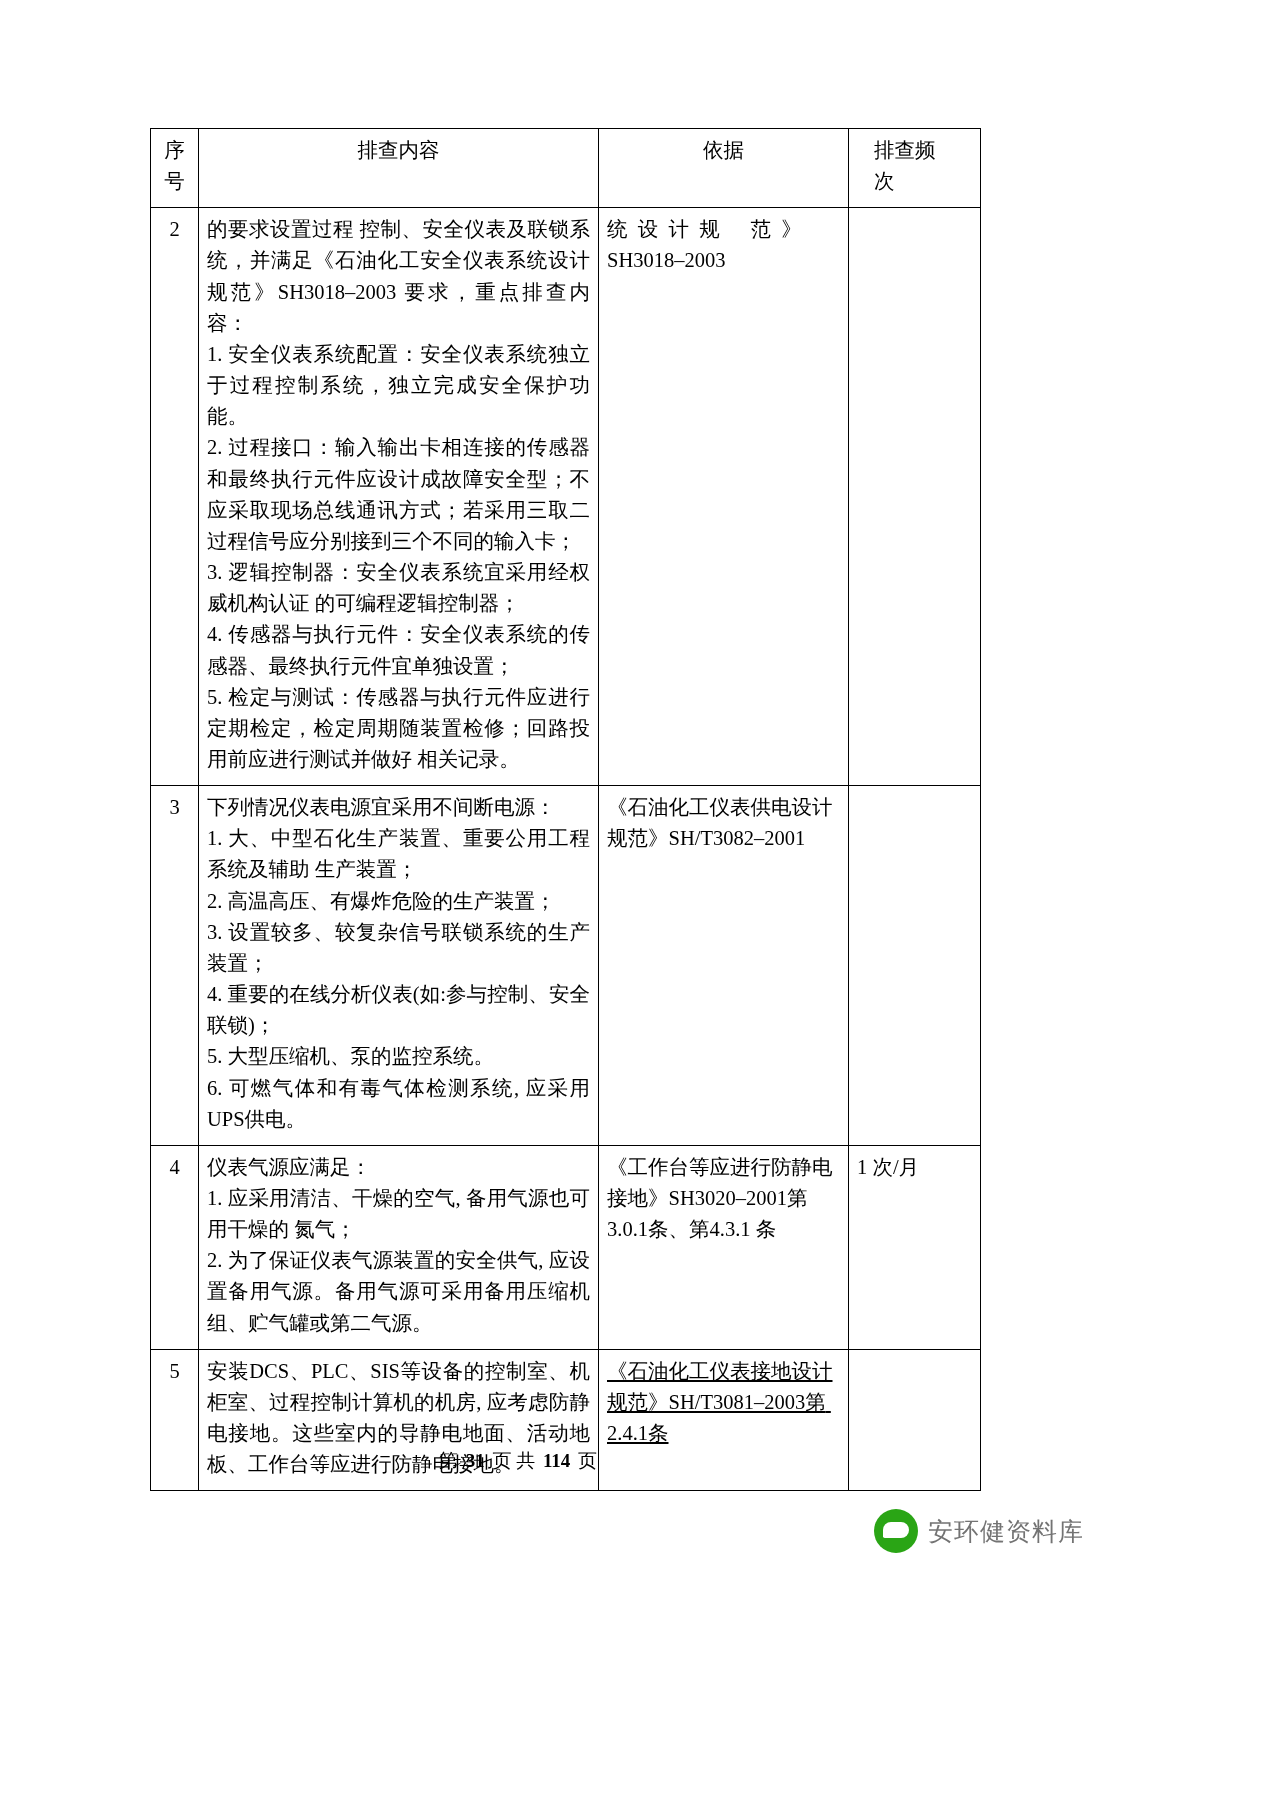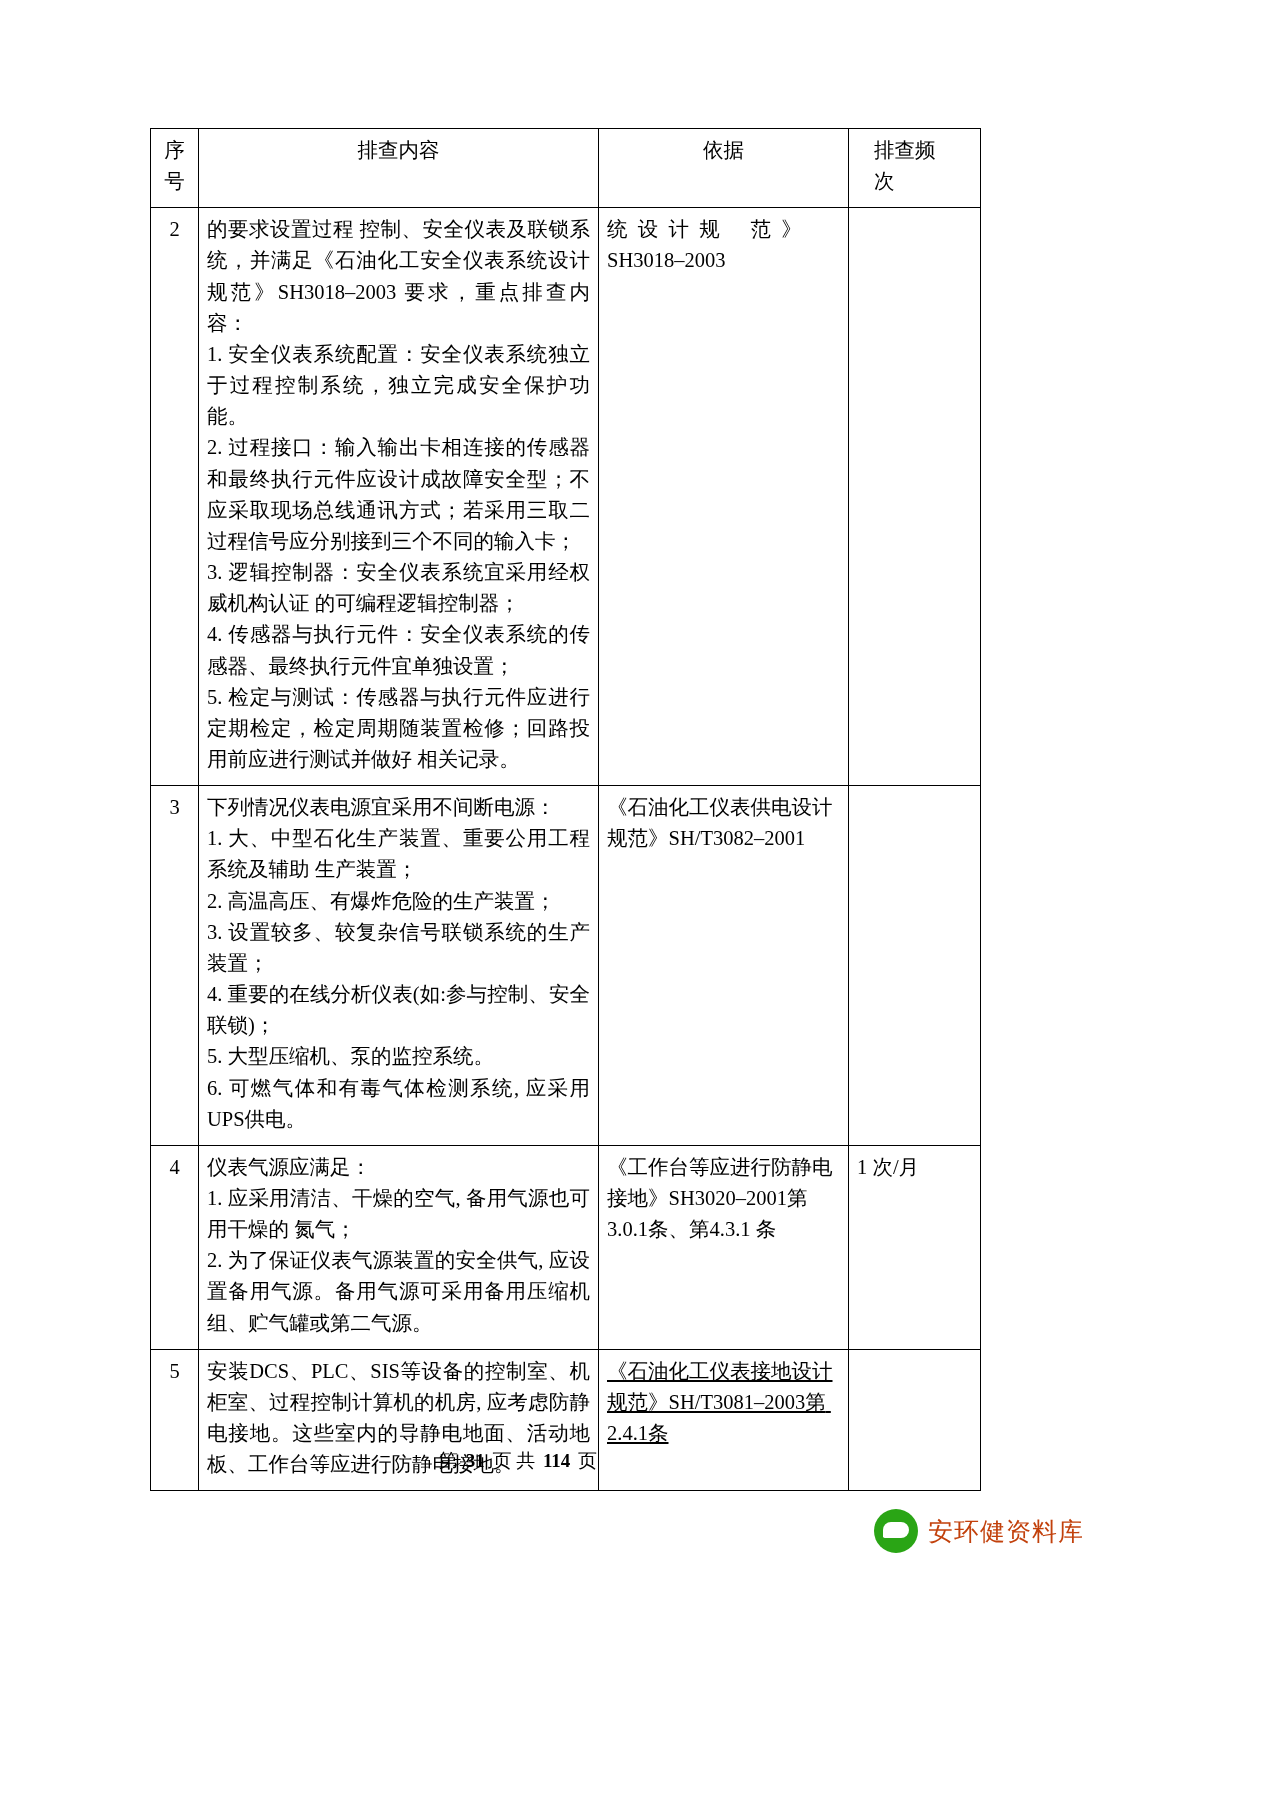--- a/index.html
+++ b/index.html
@@ -104,21 +104,21 @@
     content: "";
     position: absolute;
     left: 9px; top: 13px;
     width: 26px; height: 16px;
     border-radius: 9px 9px 9px 2px;
     background: #ffffff;
   }
   .wm-text {
     font-family: "DejaVu Sans", "Liberation Sans", sans-serif;
     font-size: 25px;
-    color: #c2410c;
+    color: #737373;
     letter-spacing: 1px;
     white-space: nowrap;
   }
 </style>
 </head>
 <body>
 
 <div class="page">
 
   <table class="doc-table">

